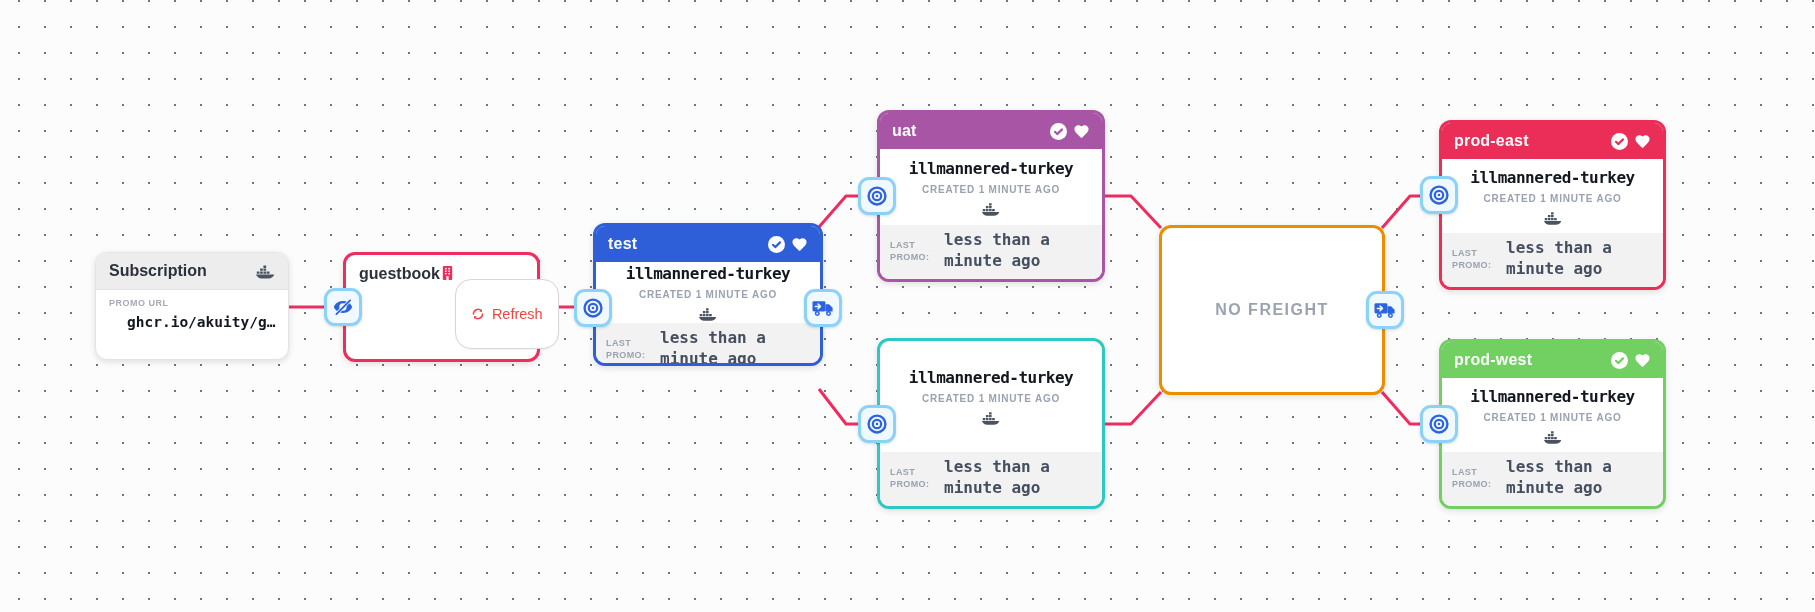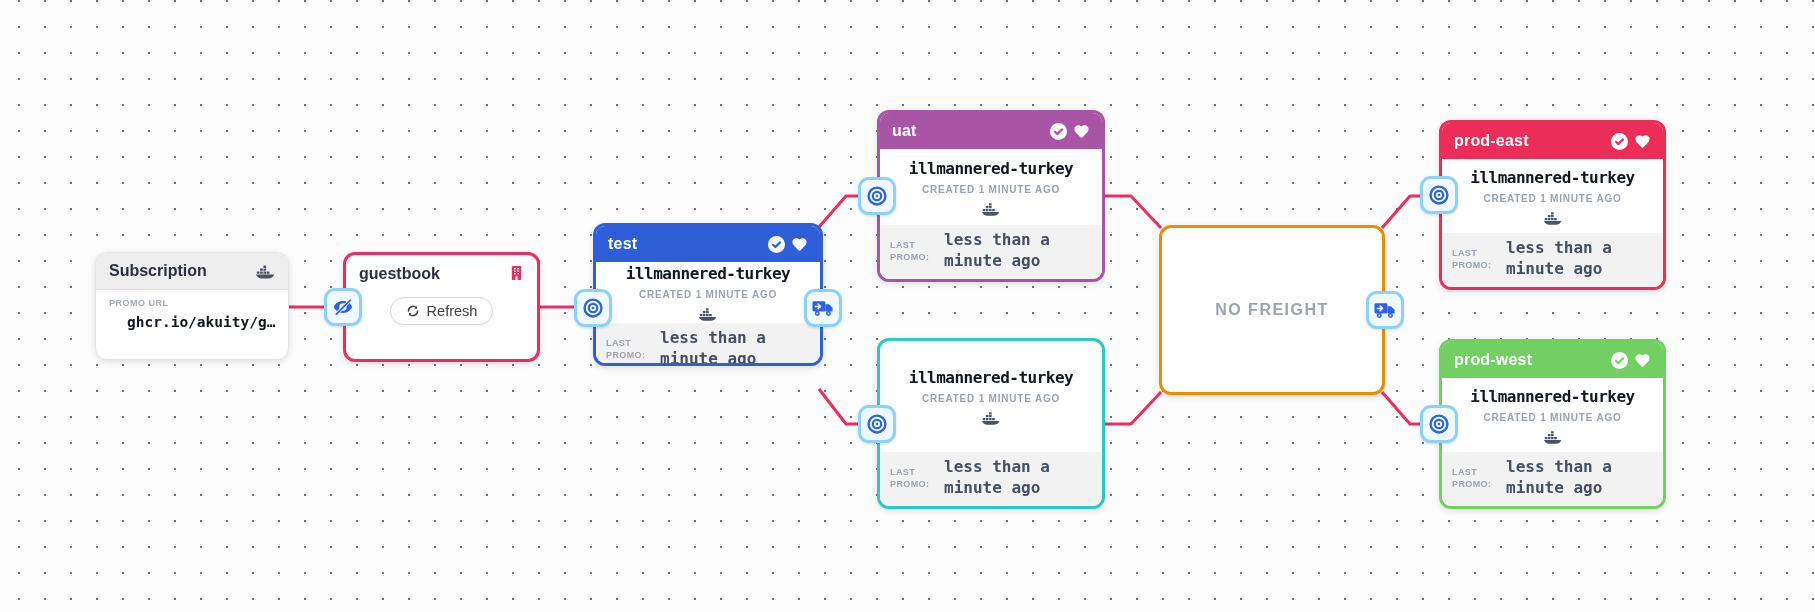--- a/index.html
+++ b/index.html
@@ -30,25 +30,25 @@
   
   .subscription{left:95px;top:252px;width:194px;height:108px;border:1px solid #e3e4e8;overflow:hidden;}
   .sub-header{height:36px;background:#ededee;border-bottom:1px solid #e0e1e5;display:flex;align-items:center;padding:0 13px;gap:8px;}
   .sub-title{font-size:16px;font-weight:bold;color:#2b303b;flex:1;}
   .sub-body{padding:8px 13px 0 13px;}
   .repo-label{font-size:9px;font-weight:bold;color:#a6abb6;letter-spacing:.5px;}
   .repo-row{display:flex;align-items:center;gap:18px;margin-top:6px;color:#14181f;}
   .repo-url{font-family:"DejaVu Sans Mono",monospace;font-weight:bold;font-size:14.5px;color:#14181f;white-space:nowrap;}
   
   .warehouse{left:343px;top:252px;width:197px;height:110px;border:3px solid #ee2d5e;}
-  .wh-inner{padding:10px 13px;display:flex;flex-direction:column;height:100%;box-sizing:border-box;}
+  .wh-inner{padding:10px 13px;display:flex;flex-direction:row;height:100%;box-sizing:border-box;}
   .wh-titlerow{display:flex;align-items:flex-start;}
   .wh-title{font-size:16px;font-weight:bold;color:#2b303b;flex:1;}
   .refresh-btn{margin:14px auto 0 auto;display:flex;align-items:center;gap:7px;background:#fff;
-               border:1px solid #d5d7db;border-radius:16px;padding:5px 15px;font-size:14.5px;color:#404040;
+               border:1px solid #d5d7db;border-radius:16px;padding:5px 15px;font-size:14.5px;color:#ef4444;
                box-shadow:0 1px 2px rgba(0,0,0,.05);cursor:pointer;}
   
   .port{position:absolute;width:38px;height:38px;box-sizing:border-box;border-radius:11px;
         display:flex;align-items:center;justify-content:center;
         box-shadow:0 1px 3px rgba(0,0,0,.15);}
 </style>
 </head>
 <body>
 
 <svg class="edges">

